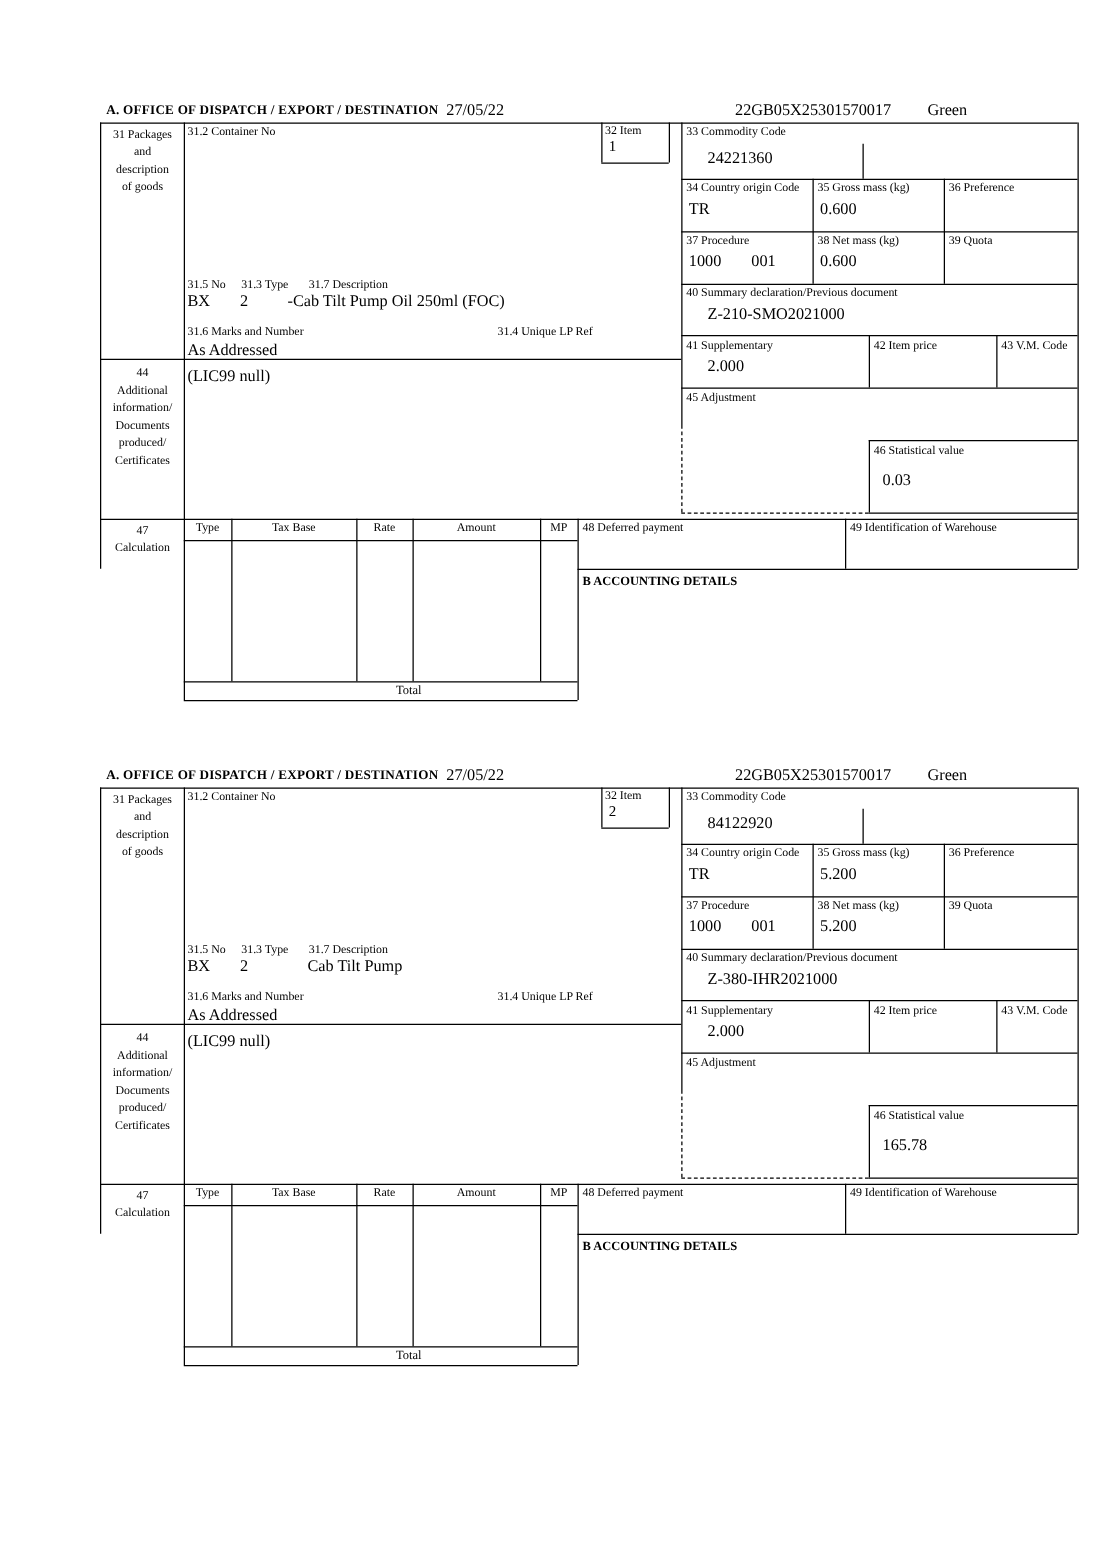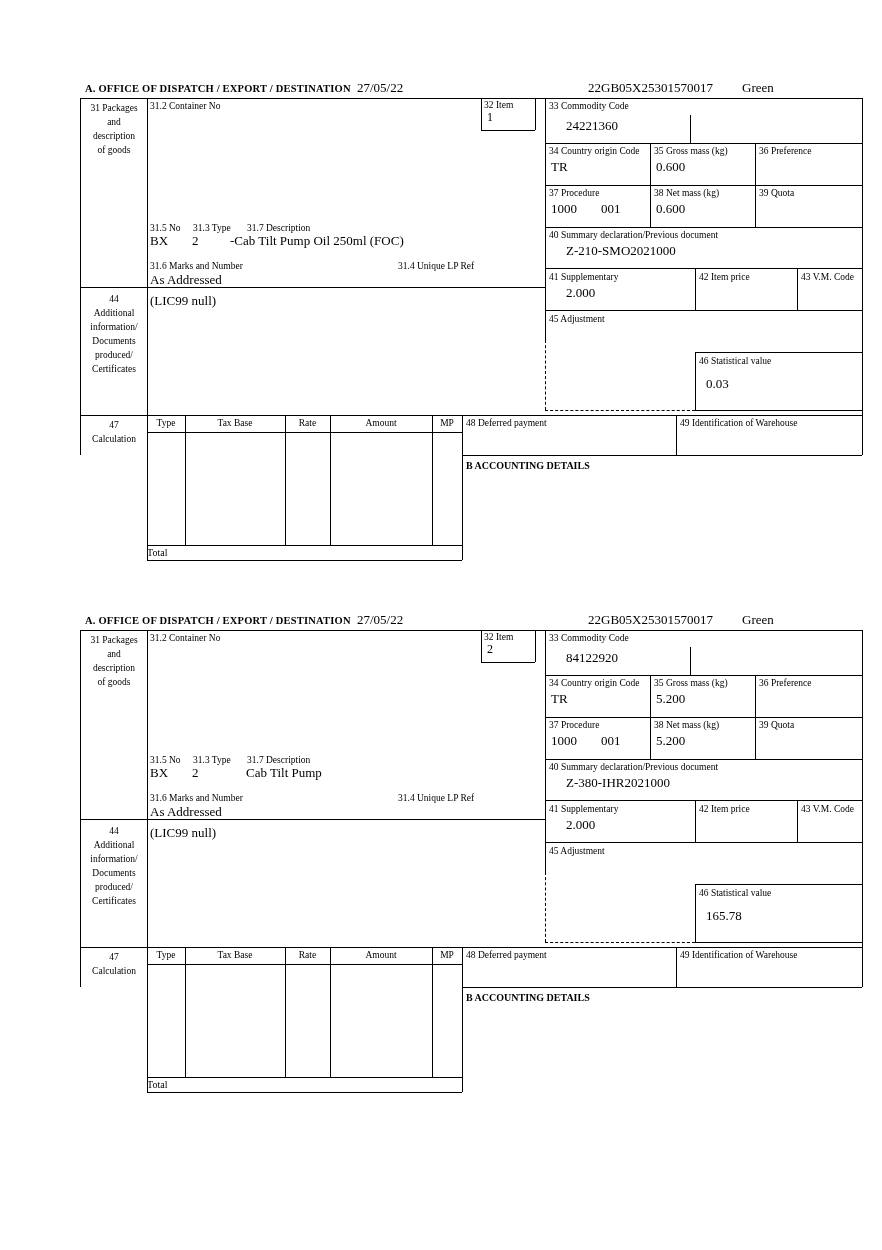--- a/index.html
+++ b/index.html
@@ -12,21 +12,21 @@
   .vl { position: absolute; width: 0; border-left: 1px solid #000; }
   .hl.dash { border-top-style: dashed; }
   .vl.dash { border-left-style: dashed; }
   .lab { font-size: 9.5px; line-height: 11px; }
   .val { font-size: 13px; line-height: 14px; }
   .val12 { font-size: 12px; line-height: 13px; }
   .multi { white-space: pre-line; line-height: 14px; text-align: center; }
   .hdr { font-weight: bold; font-size: 10.5px; letter-spacing: .2px; }
   .thead { font-size: 9.5px; text-align: center; }
   .bold10 { font-weight: bold; font-size: 10px; }
-  .total { font-size: 10px; }
+  .total { font-size: 10px; text-align: center; }
   .gap2 { margin-left: 24px; }
 </style>
 </head>
 <body>
 
 <div id="page">
 
   <div class="block" style="top: 80px;">
 
     <div class="abs hdr" style="left:85px;top:3px;">A.  OFFICE OF DISPATCH / EXPORT / DESTINATION</div>

